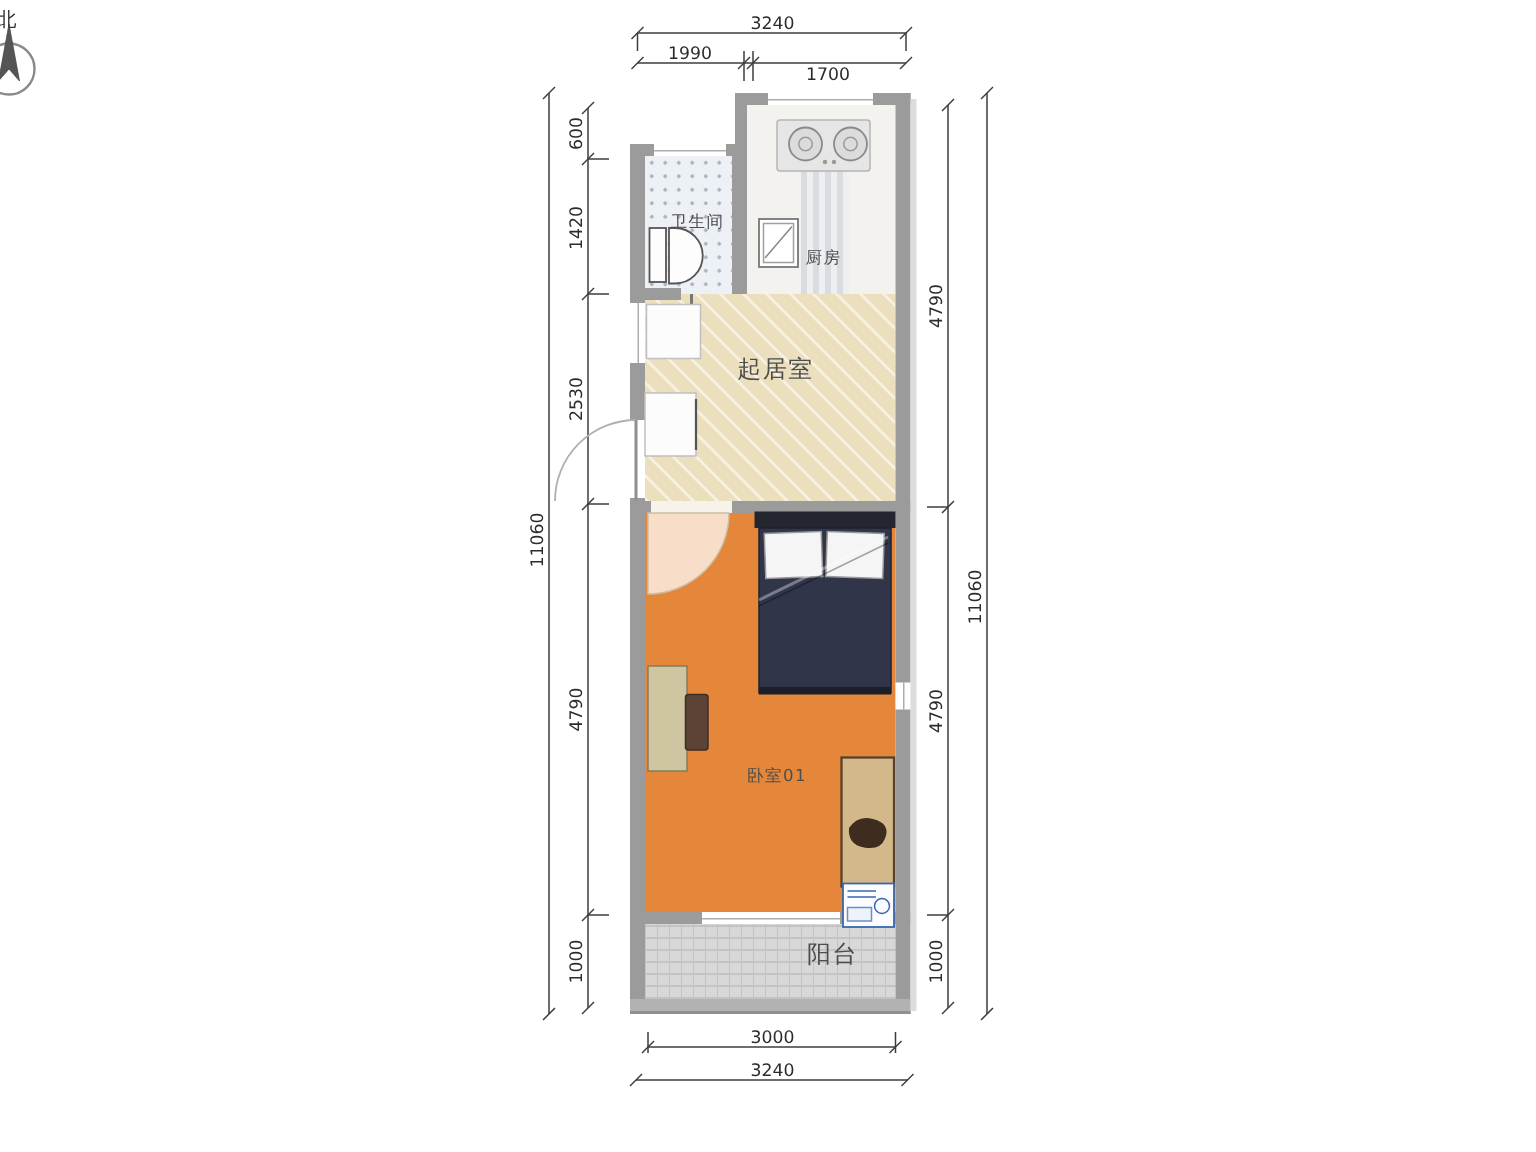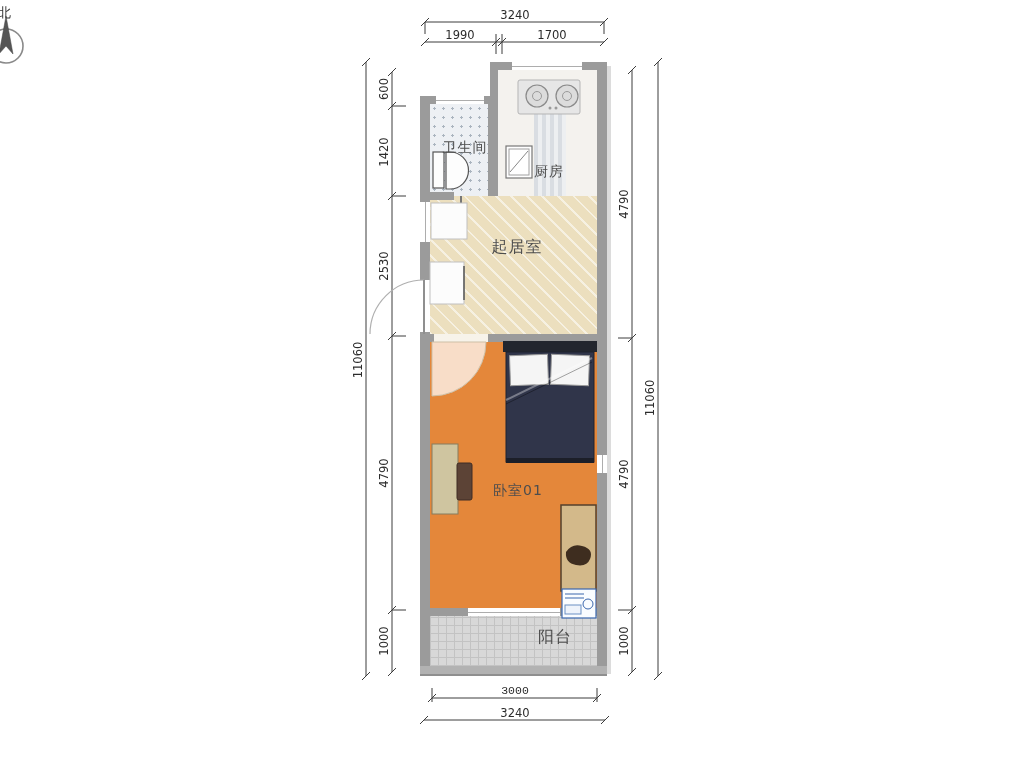--- a/index.html
+++ b/index.html
@@ -42,21 +42,21 @@
   }
   .balcony-floor{
     background:
       repeating-linear-gradient(0deg,#c3c3c3 0 1px,rgba(0,0,0,0) 1px 8px),
       repeating-linear-gradient(90deg,#c3c3c3 0 1px,rgba(0,0,0,0) 1px 8px),
       #d8d8d8;
   }
   
   .room-label{
     position:absolute;transform:translate(-50%,-50%);
-    color:#4d4d4d;font-size:14px;letter-spacing:1px;white-space:nowrap;
+    color:#4d4d4d;font-size:11px;letter-spacing:1px;white-space:nowrap;
   }
   .room-label.big{font-size:16px;}
   .hdim{
     position:absolute;transform:translateX(-50%);
     color:#2b2b2b;font-size:11.5px;white-space:nowrap;
   }
   .vdim{
     position:absolute;transform:translate(-50%,-50%) rotate(-90deg);
     color:#2b2b2b;font-size:11.5px;white-space:nowrap;
   }
@@ -234,27 +234,27 @@
       <line x1="565" y1="594" x2="584" y2="594" stroke="#3a66ad"></line>
       <line x1="565" y1="598" x2="584" y2="598" stroke="#3a66ad"></line>
       <circle cx="588" cy="604" r="5" fill="none" stroke="#3a66ad"></circle>
       <rect x="565" y="605" width="16" height="9" fill="#eef3fb" stroke="#6b8fc4"></rect>
     </g>
   </svg>
 
   <div class="room-label" style="left:465px;top:148px;">卫生间</div>
   <div class="room-label" style="left:549px;top:154px;margin-top:18px;">厨房</div>
   <div class="room-label big" style="left:517px;top:247px;">起居室</div>
-  <div class="room-label" style="left:518px;top:491px;">卧室01</div>
+  <div class="room-label" style="left:518px;top:517px;">卧室01</div>
   <div class="room-label big" style="left:511px;top:637px;margin-left:44px;">阳台</div>
 
   <div class="hdim" style="left:515px;top:8px;">3240</div>
   <div class="hdim" style="left:460px;top:28px;">1990</div>
-  <div class="hdim" style="left:552px;top:28px;">1700</div>
-  <div class="hdim" style="left:515px;top:684px;font-family:Liberation Mono, monospace;">3000</div>
+  <div class="hdim" style="left:552px;top:42px;">1700</div>
+  <div class="hdim" style="left:515px;top:684px;">3000</div>
   <div class="hdim" style="left:515px;top:706px;">3240</div>
 
   <div class="vdim" style="left:358px;top:360px;">11060</div>
   <div class="vdim" style="left:384px;top:89px;">600</div>
   <div class="vdim" style="left:384px;top:152px;">1420</div>
   <div class="vdim" style="left:384px;top:266px;">2530</div>
   <div class="vdim" style="left:384px;top:473px;">4790</div>
   <div class="vdim" style="left:384px;top:641px;">1000</div>
 
   <div class="vdim" style="left:624px;top:204px;">4790</div>

